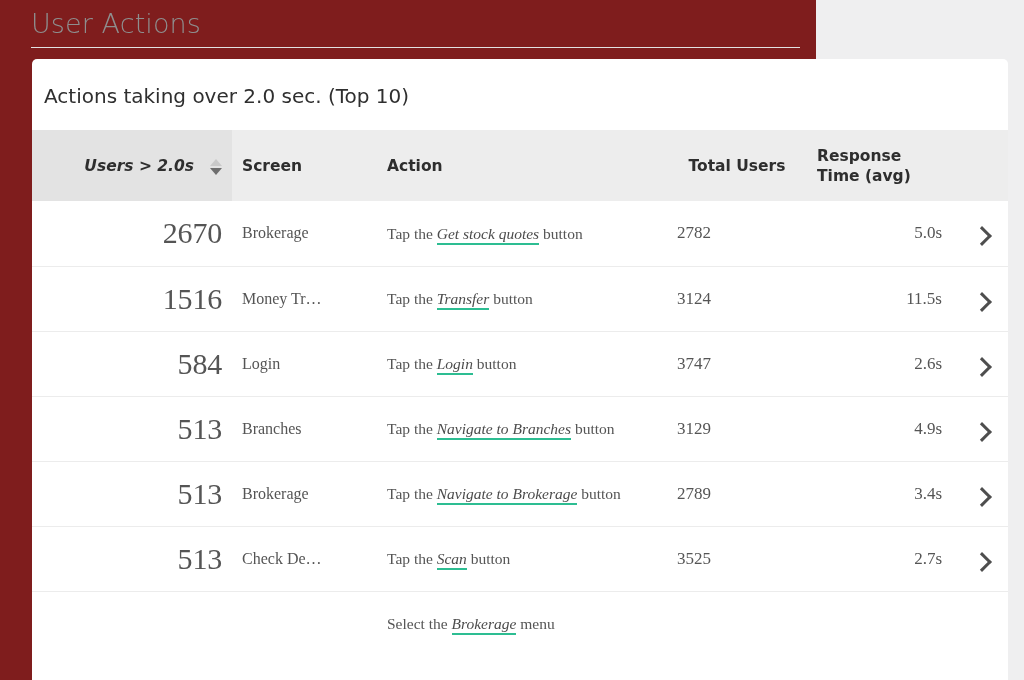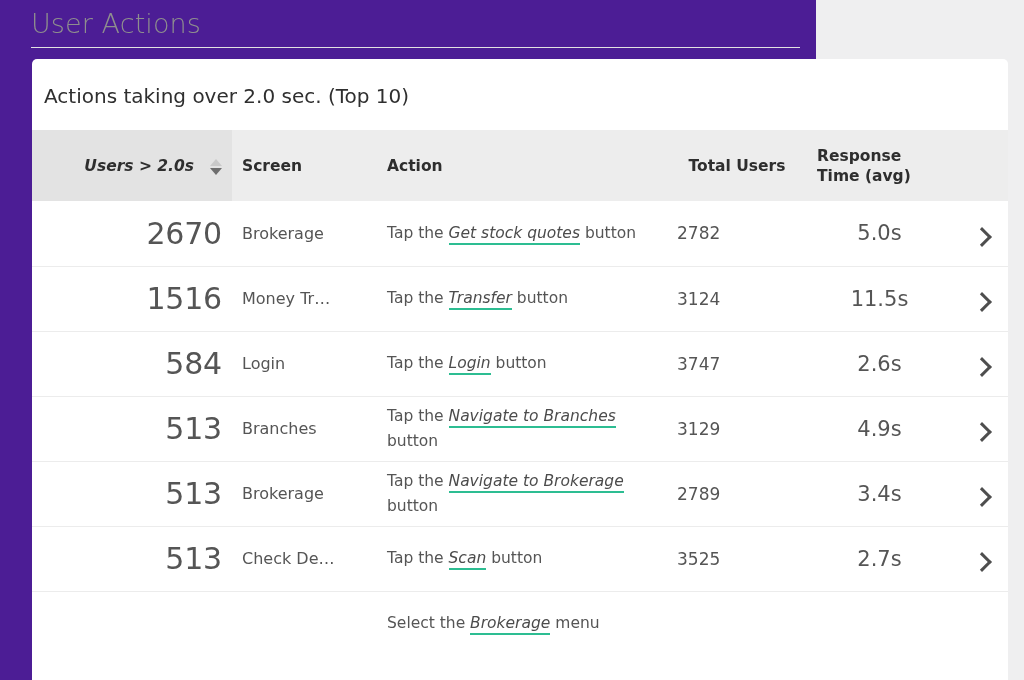--- a/index.html
+++ b/index.html
@@ -13,21 +13,21 @@
   body {
     background: #efeff0;
     font-family: "DejaVu Sans", "Liberation Sans", sans-serif;
     -webkit-font-smoothing: antialiased;
   }
 
   .page {
     position: relative;
     width: 816px;
     height: 680px;
-    background: #4c1d95;
+    background: #7f1d1d;
   }
 
   
   .page-header {
     padding: 6px 0 0 31px;
     height: 48px;
   }
 
   .page-title {
     font-size: 27px;
@@ -121,20 +121,21 @@
   .sort-ctl .up { border-bottom: 7px solid #c9c9c9; }
   .sort-ctl .dn { border-top: 7px solid #6e6e6e; }
 
   .tbl tbody tr { height: 65px; }
 
   .tbl tbody td {
     border-top: 1px solid #ececec;
     vertical-align: middle;
     padding: 0 10px;
     background: #ffffff;
+    font-family: Liberation Serif, serif;
   }
   .tbl tbody tr:first-child td { border-top: none; }
 
   .cell-users {
     text-align: right;
     padding-right: 12px;
     font-size: 30px;
     font-weight: 400;
     color: #555555;
     letter-spacing: -0.2px;
@@ -170,23 +171,23 @@
   }
 
   .cell-total {
     text-align: left;
     padding-right: 12px;
     font-size: 17px;
     color: #555555;
   }
 
   .cell-resp {
-    text-align: center;
+    text-align: right;
     padding-left: 44px;
-    font-size: 21px;
+    font-size: 17px;
     color: #555555;
   }
 
   .cell-chev {
     text-align: center;
     padding: 0;
   }
 
   .chev {
     display: inline-block;

